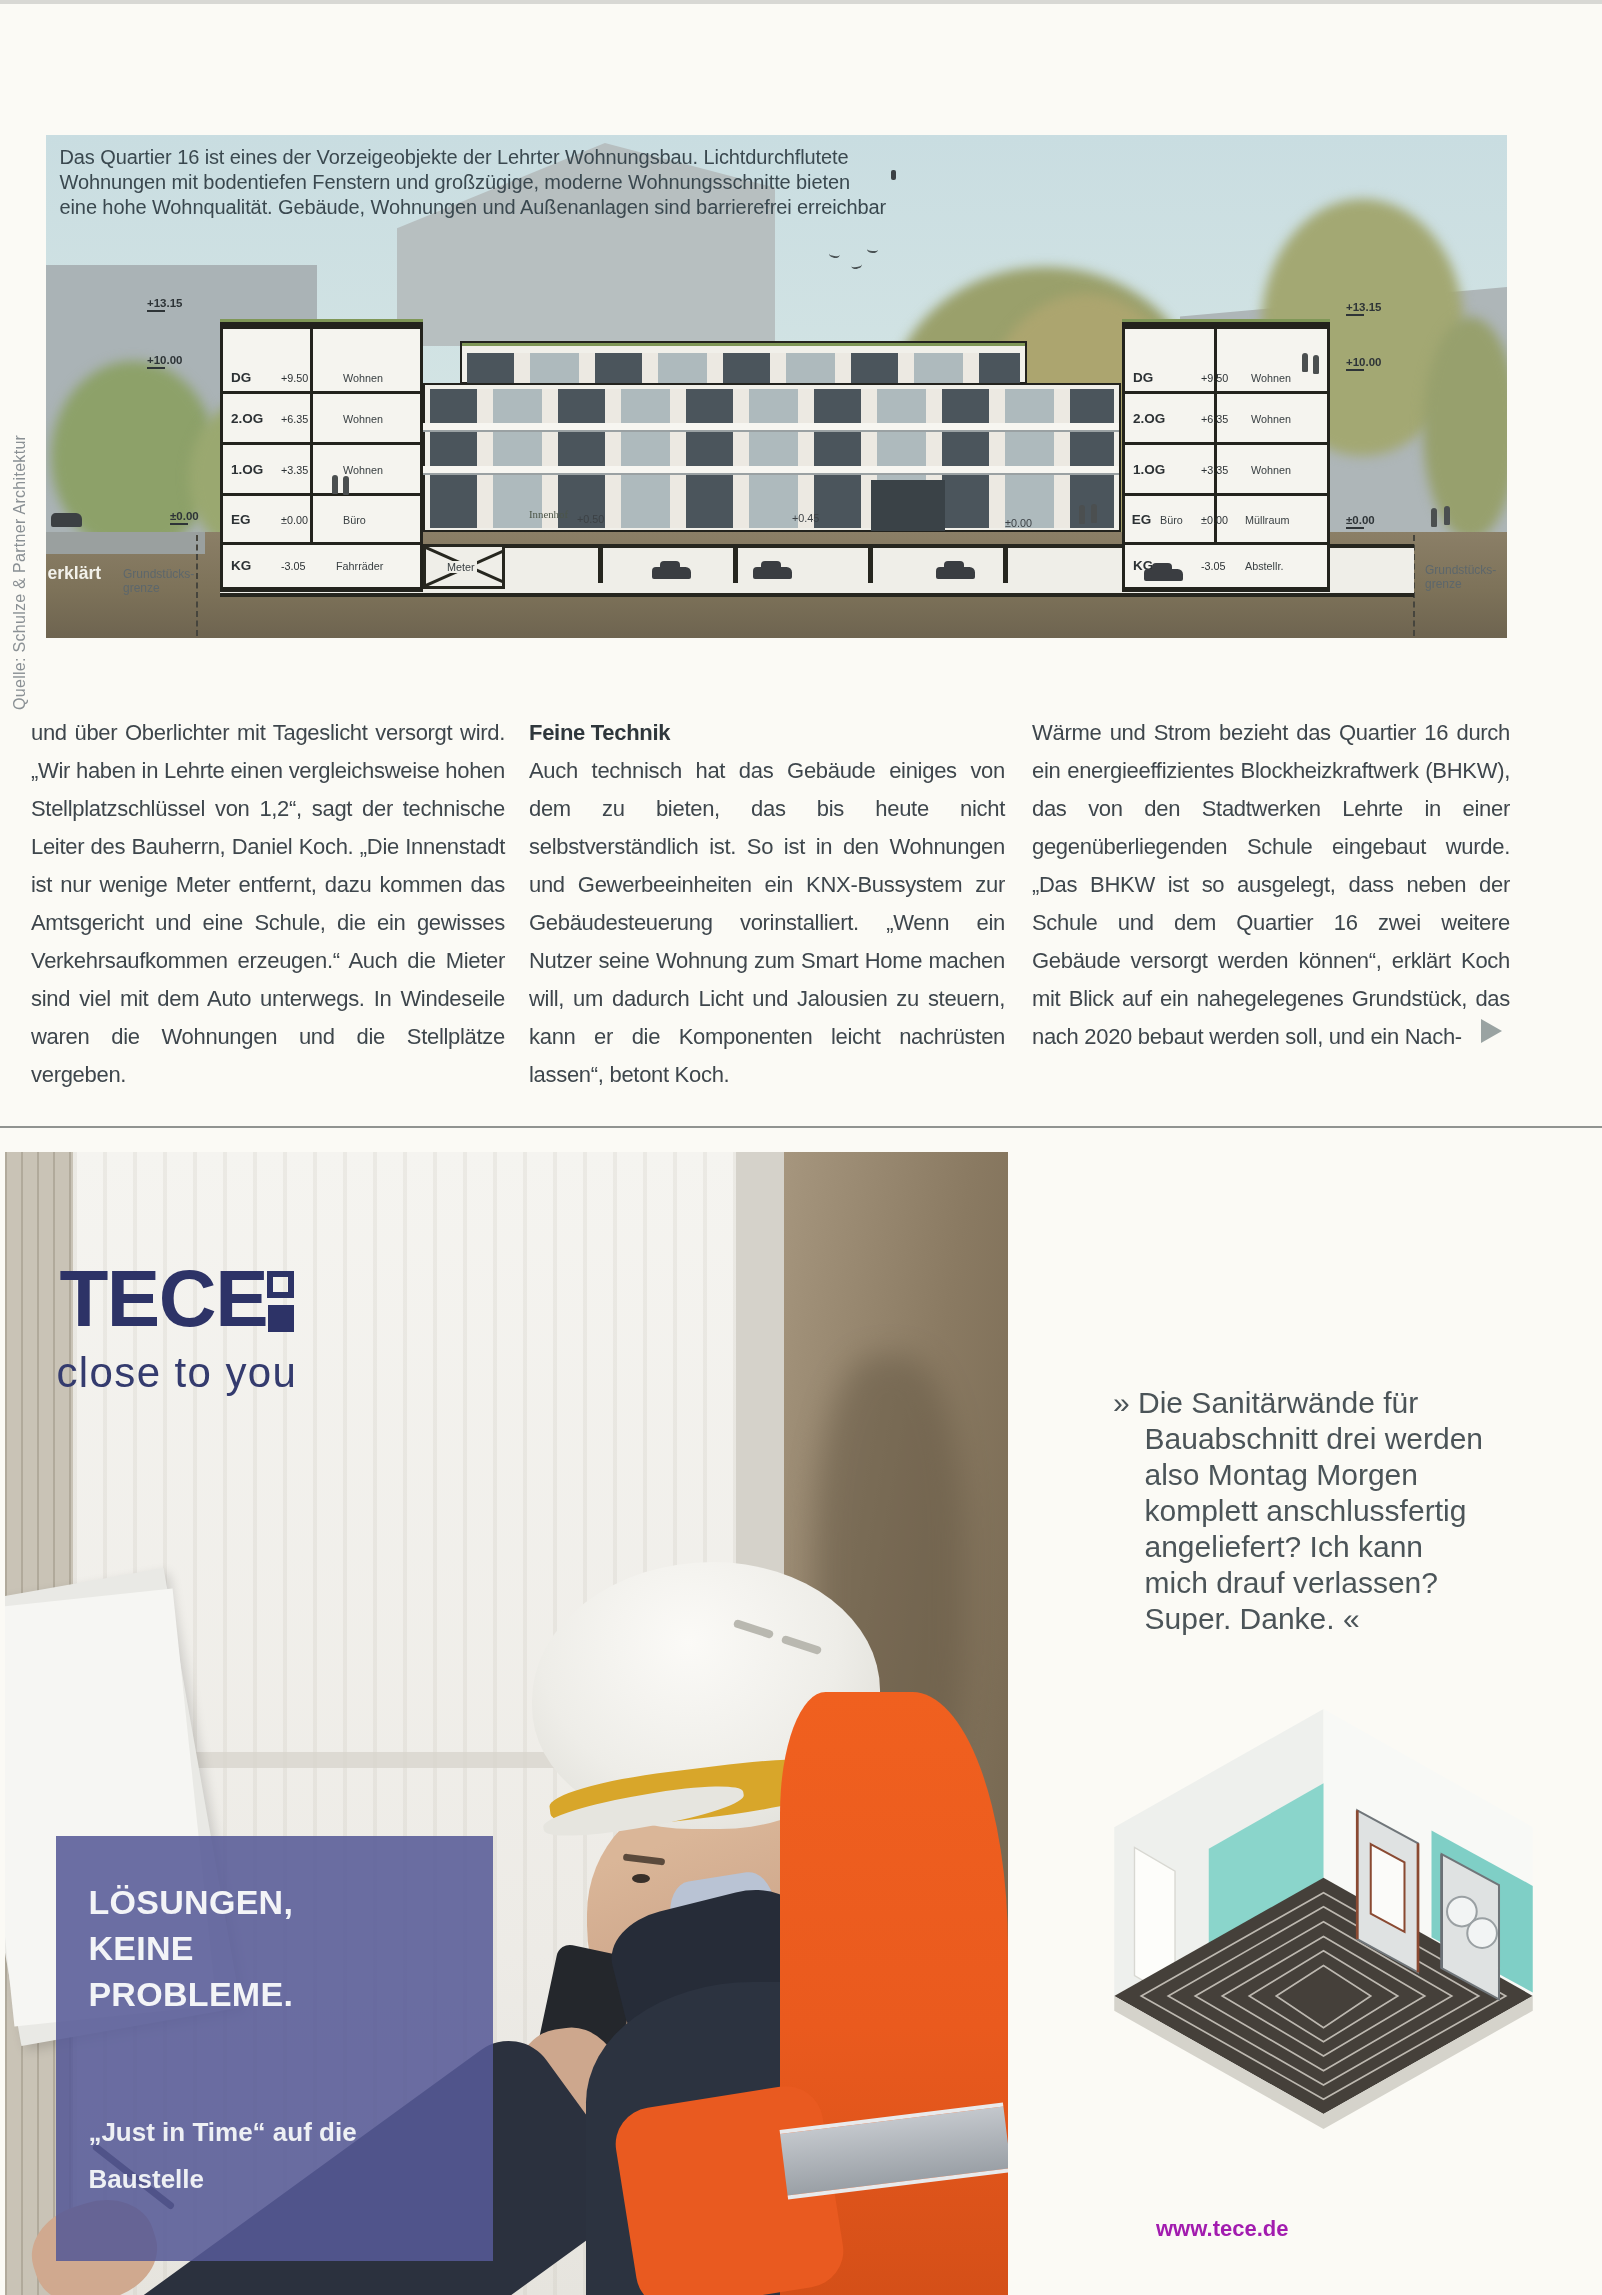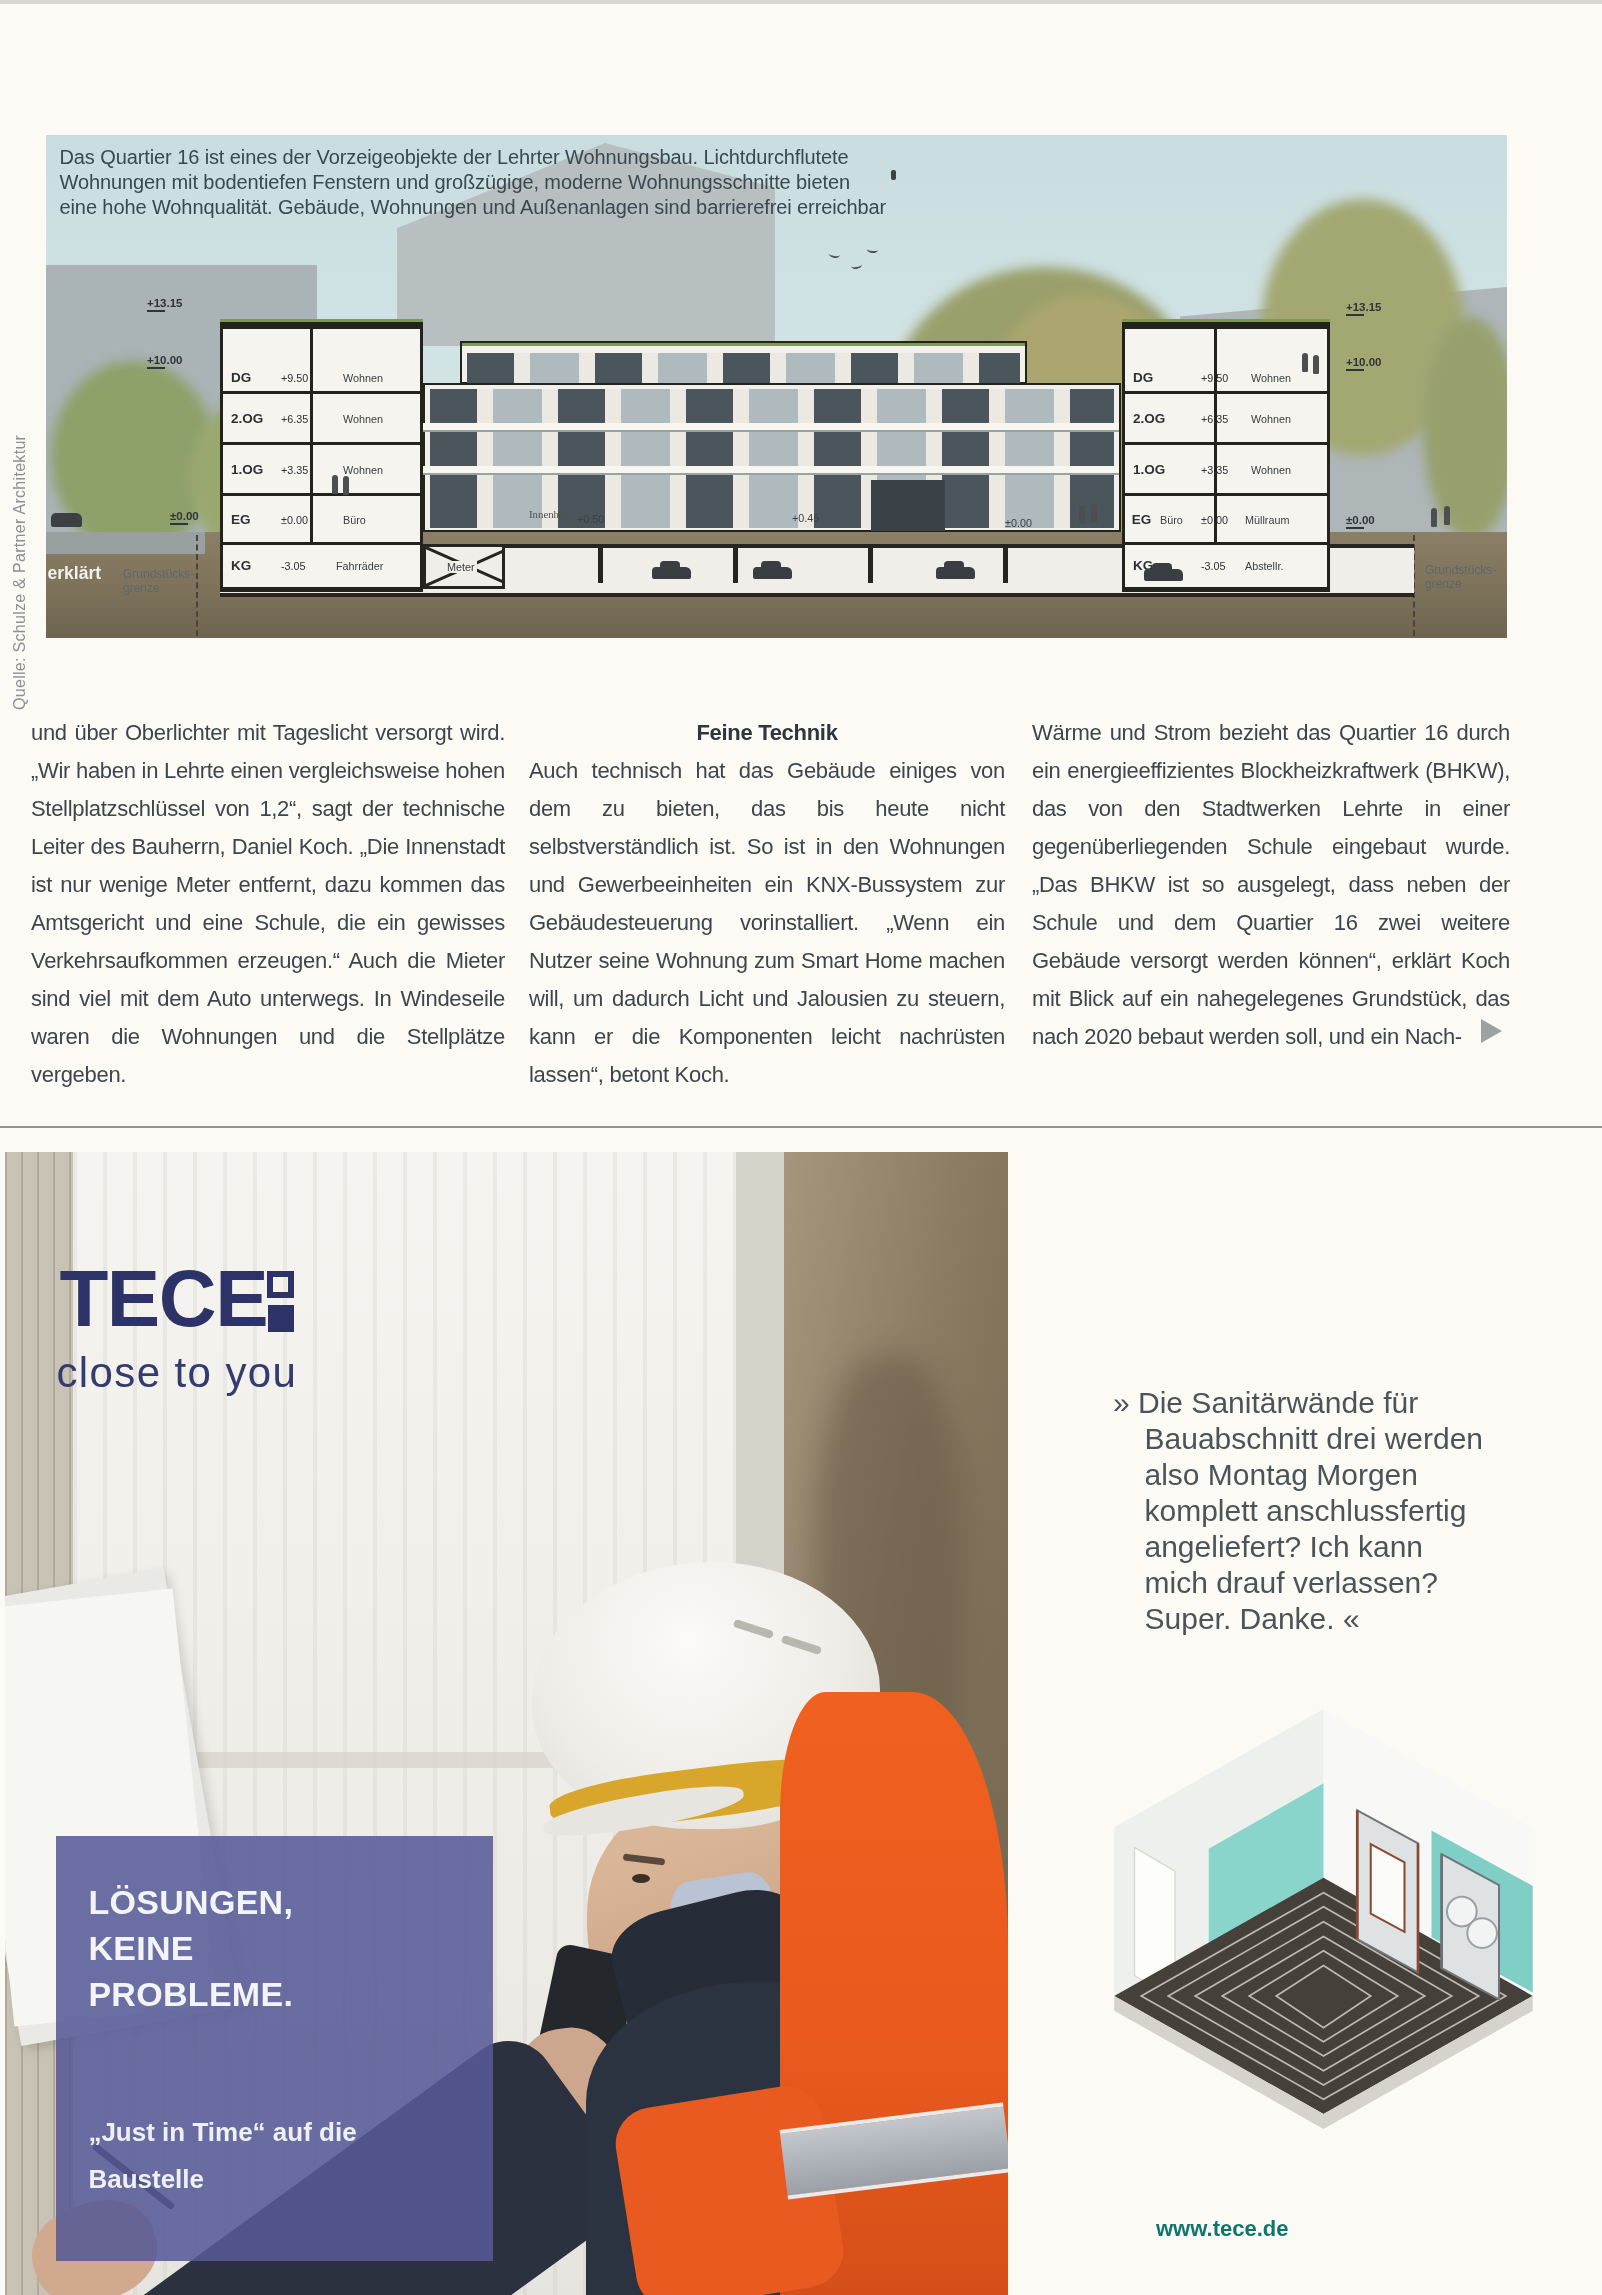--- a/index.html
+++ b/index.html
@@ -41,21 +41,21 @@
         border-radius:0 0 50% 50%;}
   .windows-row{position:absolute;left:5.4px;right:5.4px;
      background:repeating-linear-gradient(90deg,#4b555c 0 47px,#ece9e2 47px 63px,#aebabd 63px 112px,#ece9e2 112px 128px);}
   .slabline{position:absolute;left:-9.5px;right:0;height:7.4px;background:#f7f6f1;
             border-bottom:2px solid #9aa1a3;}
 
   
   .rule{left:0;top:1126px;width:1603px;height:2px;background:#909390;}
   .col{top:714px;font-size:22px;line-height:38px;letter-spacing:-0.3px;
        text-align:justify;color:#3e464c;}
-  .colhead{font-weight:700;color:#2f373c;text-align:center;}
+  .colhead{font-weight:700;color:#2f373c;}
   .tri{left:1481px;top:1019px;width:0;height:0;border-left:21.6px solid #9aa3a2;
        border-top:12px solid transparent;border-bottom:12px solid transparent;}
   .credit{left:10.8px;top:710px;transform:rotate(-90deg);transform-origin:0 0;
           font-size:16px;color:#8a9094;letter-spacing:0.3px;}
 
   
   .photo{left:5.4px;top:1152px;width:1003px;height:1144px;overflow:hidden;
          background:linear-gradient(180deg,#f0efeb,#e9e8e3);}
   .streaks{position:absolute;inset:0;
      background:repeating-linear-gradient(90deg,rgba(185,180,168,.28) 0 4px,rgba(255,255,255,0) 4px 30px);}
@@ -68,21 +68,21 @@
           font-weight:700;color:#eef0f4;}
   .brand{position:absolute;left:54px;top:113px;font-size:80px;font-weight:700;
          color:#2d3367;letter-spacing:-1.4px;line-height:68px;}
   .brandsq{position:absolute;left:262px;top:119px;width:27px;height:27px;
            border:6px solid #2d3367;box-sizing:border-box;background:transparent;}
   .brandsq2{position:absolute;left:263px;top:153px;width:26px;height:27px;background:#2d3367;}
   .tagline{position:absolute;left:51px;top:197px;font-size:42px;font-weight:300;
            color:#343b6e;letter-spacing:1.4px;}
   .quote{left:1113px;top:1385px;width:454px;font-size:30px;line-height:36px;color:#4b5458;
          padding-left:1.05em;text-indent:-1.05em;}
-  .url{left:1156px;top:2216px;font-size:22px;font-weight:700;color:#0f766e;}
+  .url{left:1156px;top:2216px;font-size:22px;font-weight:700;color:#a21caf;}
 </style>
 </head>
 <body>
 
 <div class="page">
 
   <div class="abs" style="left:0;top:0;width:1603px;height:4px;background:#d8d8d4;"></div>
 
   <div class="abs figure">
 

